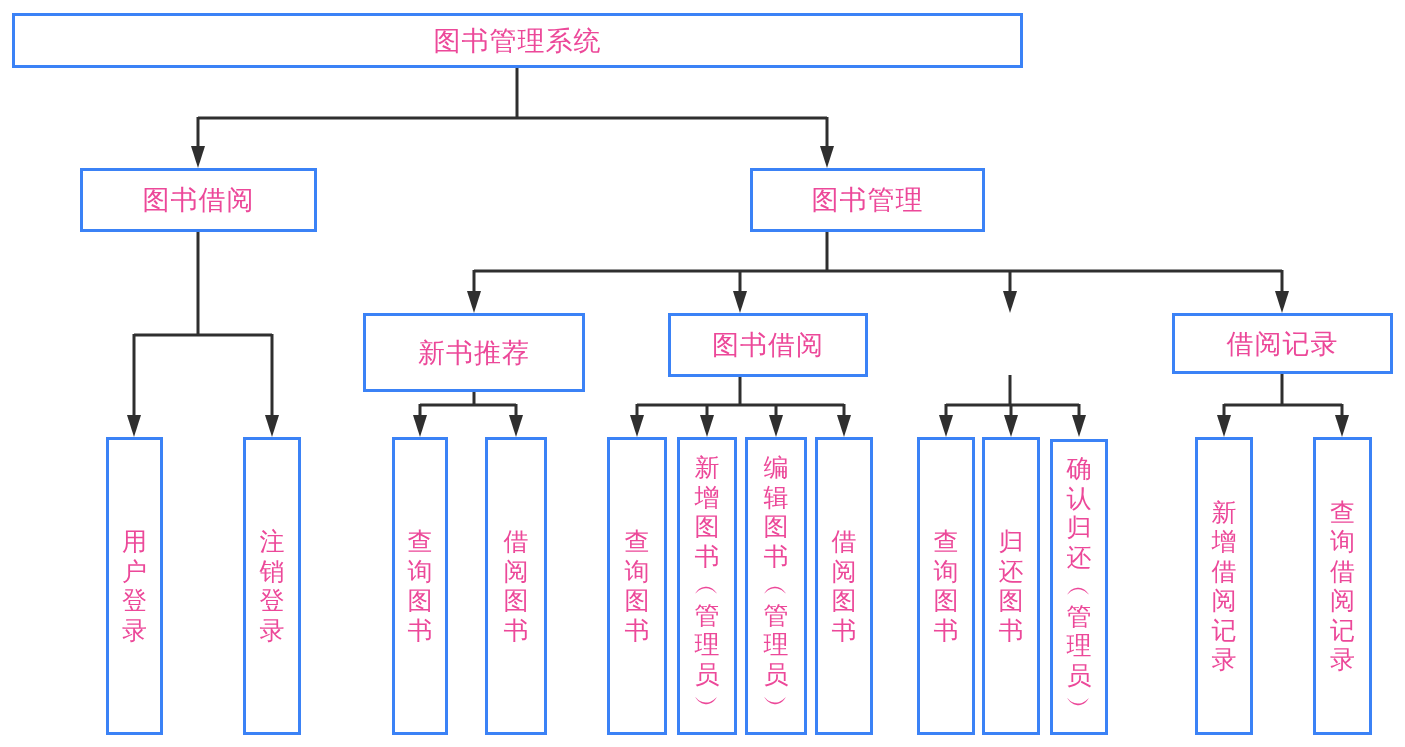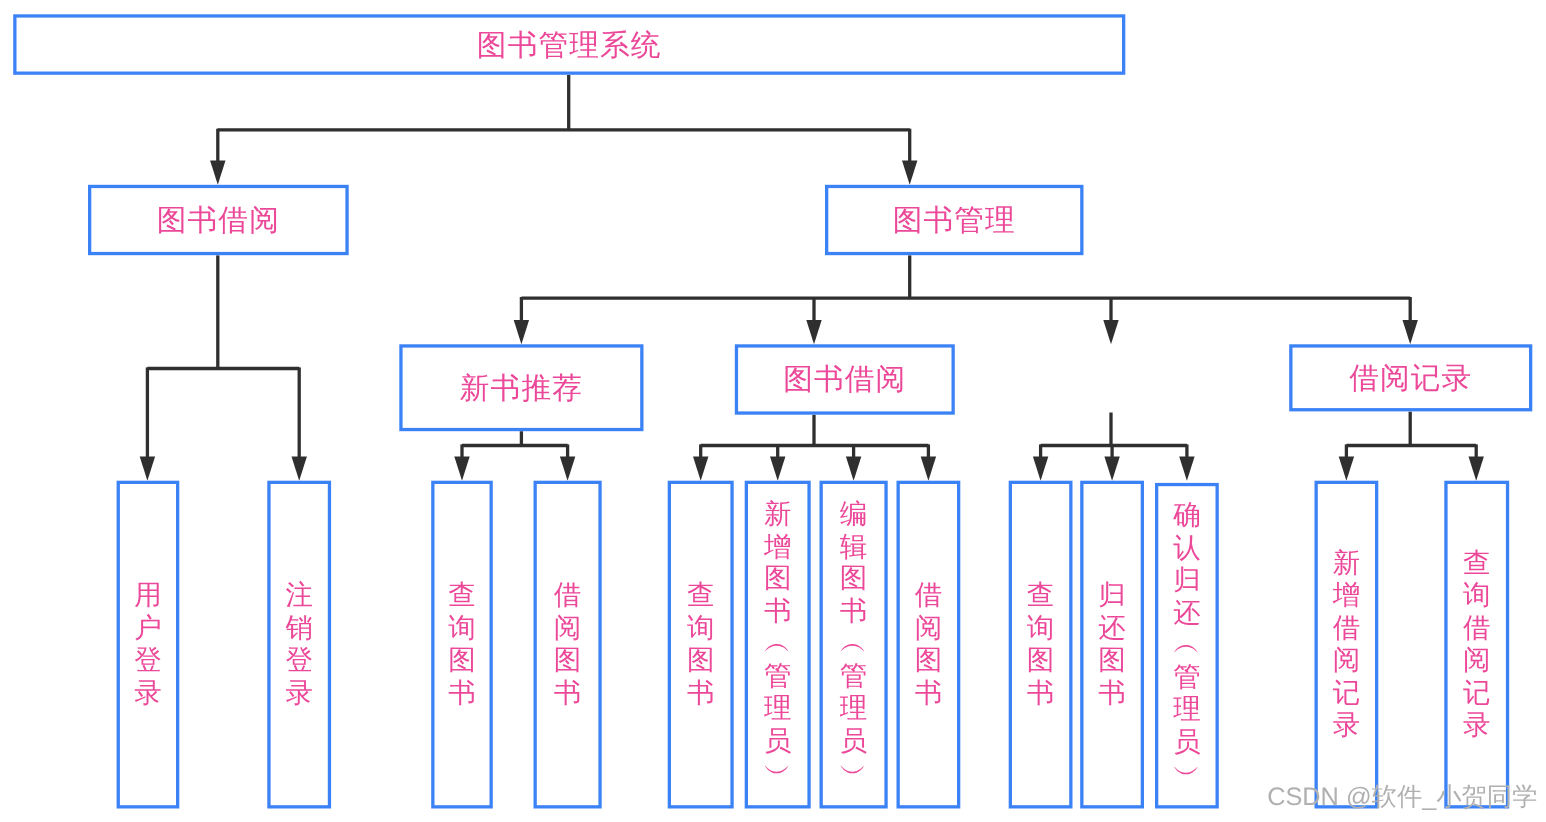--- a/index.html
+++ b/index.html
@@ -224,15 +224,14 @@
 阅
 记
 录</div>
   <div class="node v-node" style="left:1313px; top:437px; width:59px; height:298px;">查
 询
 借
 阅
 记
 录</div>
 
-  <div class="watermark">CSDN @软件_小贺同学</div>
 
 </div>
 
 </body></html>

